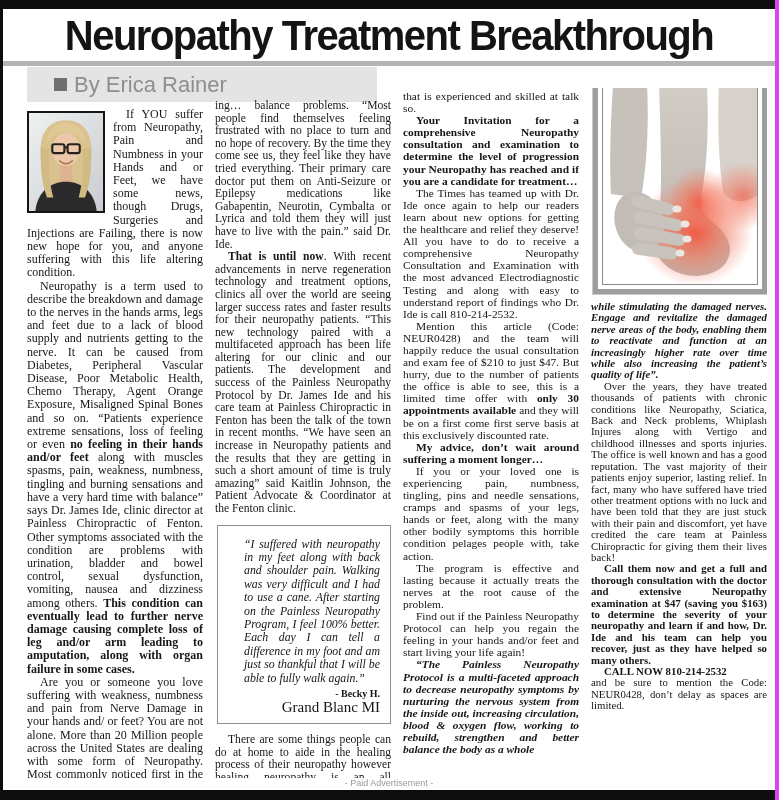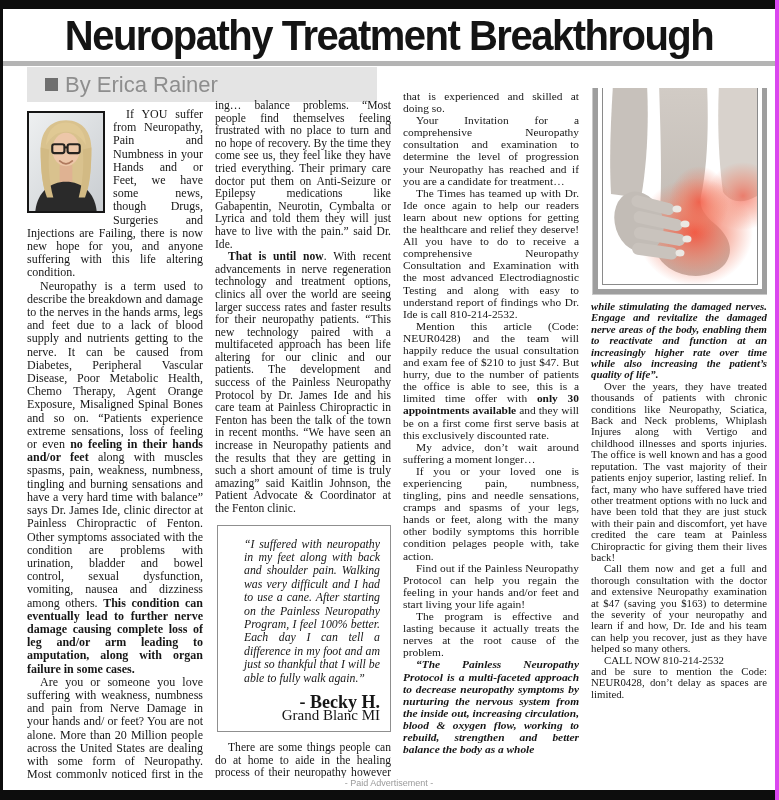--- a/index.html
+++ b/index.html
@@ -6,43 +6,43 @@
   .page{position:relative;width:779px;height:800px;background:#ffffff;box-sizing:border-box;
         border-left:3px solid #0d0d0d;border-right:4px solid #d946ef;overflow:hidden;
         font-family:"Liberation Serif", serif;color:#161616;}
   .topbar{position:absolute;top:0;left:0;right:0;height:9px;background:#0d0d0d;}
   .headline{position:absolute;top:9px;left:0;right:0;height:52px;margin:0;
             display:flex;align-items:center;justify-content:center;
             font-family:"Liberation Sans", sans-serif;font-weight:bold;font-size:40px;
             letter-spacing:-1.5px;color:#141414;transform:scaleY(1.05);}
   .grayrule{position:absolute;top:61px;left:0;right:0;height:5px;background:#b4b4b4;}
   .byline{position:absolute;top:67px;left:24px;width:350px;height:35px;background:#e4e4e4;
-          display:flex;align-items:center;gap:7px;padding-left:18px;box-sizing:border-box;}
+          display:flex;align-items:center;gap:7px;padding-left:27px;box-sizing:border-box;}
   .byline .sq{width:13px;height:13px;background:#6f6f6f;flex:0 0 auto;}
   .byline .txt{font-family:"Liberation Sans", sans-serif;font-size:22px;color:#8e8e8e;}
   .content{position:absolute;top:88px;left:24px;right:8px;bottom:22px;display:flex;gap:12px;}
   .col{flex:1 1 0;min-width:0;overflow:hidden;text-align:justify;hyphens:auto;}
   .col p{margin:0;}
   .col-1{font-size:12px;line-height:13.2px;padding-top:20px;}
   .col-2{font-size:11.6px;line-height:12.6px;padding-top:12px;}
   .col-3{font-size:11.4px;line-height:12.1px;padding-top:2px;}
   .col-4{font-size:10.8px;line-height:11.4px;}
   .indent{text-indent:13px;}
-  .bold{font-weight:normal;}
+  .bold{font-weight:bold;}
   .italic{font-style:italic;font-weight:bold;}
   .author-photo{float:left;width:74px;height:98px;border:2px solid #151515;margin:3px 8px 1px 0;
                 background:#e9ebec;overflow:hidden;}
   .author-photo svg{display:block;width:100%;height:100%;}
   .foot-frame{margin:-14px 0 7px 2px;border:5px solid #9e9e9e;background:#fff;padding:4px;
               box-shadow:0 0 0 1px #c9c9c9;}
   .foot-frame .inner{border:1px solid #8a8a8a;}
   .foot-frame svg{display:block;width:100%;height:200px;}
   .quote-box{border:1px solid #8f8f8f;margin:9px 0 10px 2px;padding:12px 10px 10px 26px;}
   .quote-box .q{font-style:italic;font-size:11.8px;line-height:13.4px;margin:0;}
-  .quote-box .sig{text-align:right;font-weight:bold;margin-top:11px;font-size:18px;}
+  .quote-box .sig{text-align:right;font-weight:bold;margin-top:3px;font-size:10px;}
   .quote-box .sigloc{text-align:right;font-size:15px;}
   .paid{position:absolute;bottom:12px;left:0;right:0;text-align:center;
         font-family:"Liberation Sans", sans-serif;font-size:9px;color:#9a9a9a;}
   .bottombar{position:absolute;bottom:0;left:0;right:0;height:10px;background:#0d0d0d;}
 </style>
 </head>
 <body>
 
 <div class="page">
   <div class="topbar"></div>
@@ -92,28 +92,28 @@
         <p class="indent"><b>That is until now</b>. With recent advancements in nerve regeneration technology and treatment options, clinics all over the world are seeing larger success rates and faster results for their neuropathy patients. “This new technology paired with a multifaceted approach has been life altering for our clinic and our patients. The development and success of the Painless Neuropathy Protocol by Dr. James Ide and his care team at Painless Chiropractic in Fenton has been the talk of the town in recent months. “We have seen an increase in Neuropathy patients and the results that they are getting in such a short amount of time is truly amazing” said Kaitlin Johnson, the Patient Advocate &amp; Coordinator at the Fenton clinic.</p>
         <div class="quote-box">
           <p class="q">“I suffered with neuropathy in my feet along with back and shoulder pain. Walking was very difficult and I had to use a cane. After starting on the Painless Neuropathy Program, I feel 100% better. Each day I can tell a difference in my foot and am just so thankful that I will be able to fully walk again.”</p>
           <div class="sig">- Becky H.</div>
           <div class="sigloc">Grand Blanc MI</div>
         </div>
         <p class="indent">There are some things people can do at home to aide in the healing process of their neuropathy however healing neuropathy is an all encompassing process that will require lifestyle changes along with guidance from a medical professional</p>
       </div>
 
     <div class="col col-3">
-        <p class="">that is experienced and skilled at doing so.</p>
+        <p class="">that is experienced and skilled at talk so.</p>
         <p class="bold indent">Your Invitation for a comprehensive Neuropathy consultation and examination to determine the level of progression your Neuropathy has reached and if you are a candidate for treatment…</p>
         <p class="indent">The Times has teamed up with Dr. Ide once again to help our readers learn about new options for getting the healthcare and relief they deserve! All you have to do to receive a comprehensive Neuropathy Consultation and Examination with the most advanced Electrodiagnostic Testing and along with easy to understand report of findings who Dr. Ide is call 810-214-2532.</p>
         <p class="indent">Mention this article (Code: NEUR0428) and the team will happily reduce the usual consultation and exam fee of $210 to just $47. But hurry, due to the number of patients the office is able to see, this is a limited time offer with <b>only 30 appointments available</b> and they will be on a first come first serve basis at this exclusively discounted rate.</p>
         <p class="bold indent">My advice, don’t wait around suffering a moment longer…</p>
         <p class="indent">If you or your loved one is experiencing pain, numbness, tingling, pins and needle sensations, cramps and spasms of your legs, hands or feet, along with the many other bodily symptoms this horrible condition pelages people with, take action.</p>
+        <p class="indent">The program is effective and lasting because it actually treats the nerves at the root cause of the problem.</p>
         <p class="indent">Find out if the Painless Neuropathy Protocol can help you regain the feeling in your hands and/or feet and start living your life again!</p>
-        <p class="indent">The program is effective and lasting because it actually treats the nerves at the root cause of the problem.</p>
         <p class="italic indent">“The Painless Neuropathy Protocol is a multi-faceted approach to decrease neuropathy symptoms by nurturing the nervous system from the inside out, increasing circulation, blood &amp; oxygen flow, working to rebuild, strengthen and better balance the body as a whole</p>
       </div>
 
     <div class="col col-4">
       <div class="foot-frame">
         <div class="inner">
         <svg viewBox="0 0 154 200" preserveAspectRatio="none">
           <defs>
             <radialGradient id="rg" cx="50%" cy="50%" r="50%">
               <stop offset="0%" stop-color="#f4523c" stop-opacity="0.95"></stop>

